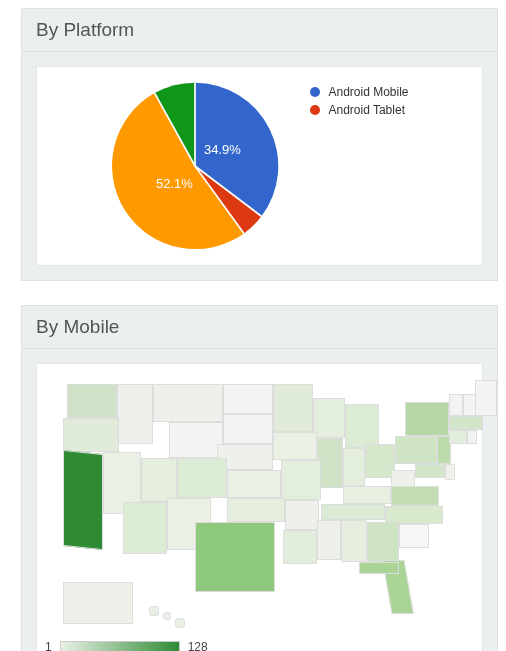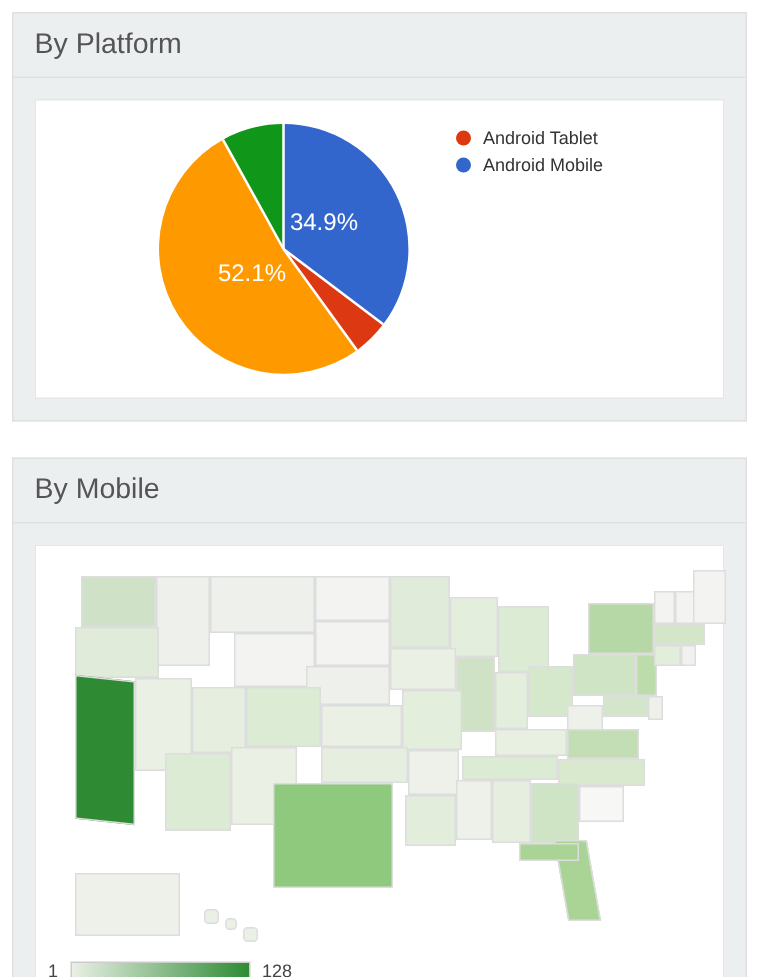--- a/index.html
+++ b/index.html
@@ -8,20 +8,21 @@
     background: #ffffff;
     width: 506px;
     padding: 8px;
     font-size: 13px;
     color: #333;
   }
   .panel {
     border: 1px solid #e0e0e0;
     background: #eceff0;
     margin-bottom: 24px;
+    margin-left: 13px;
   }
   .panel-header {
     padding: 10px 14px;
     font-size: 19px;
     color: #555;
     font-weight: 400;
     border-bottom: 1px solid #e0e0e0;
   }
   .panel-body {
     padding: 14px;
@@ -40,21 +41,21 @@
   }
   .pie-wrap {
     position: relative;
     width: 170px;
     height: 170px;
     flex: 0 0 auto;
   }
   .pie-wrap svg { display: block; }
   .pie-label {
     position: absolute;
-    font-size: 16px;
+    font-size: 13px;
     color: #fff;
     font-weight: 400;
     transform: translate(-50%, -50%);
     white-space: nowrap;
     text-align: center;
   }
   .legend {
     padding-top: 2px;
   }
   .legend-item {
@@ -129,26 +130,26 @@
             <line x1="50" y1="50" x2="89.07" y2="79.55" stroke="#fff" stroke-width="1"></line>
             <line x1="50" y1="50" x2="78.80" y2="89.66" stroke="#fff" stroke-width="1"></line>
             <line x1="50" y1="50" x2="26.26" y2="7.12" stroke="#fff" stroke-width="1"></line>
           </svg>
           <div class="pie-label" style="left:112px; top:68px;">34.9%</div>
           <div class="pie-label" style="left:64px; top:102px;">52.1%</div>
         </div>
 
         <div class="legend">
           <div class="legend-item">
+            <span class="legend-dot" style="background-color: rgb(51, 102, 204);"></span>
+            <span>Android Mobile</span>
+          </div>
+          <div class="legend-item">
             <span class="legend-dot" style="background-color: rgb(220, 57, 18);"></span>
             <span>Android Tablet</span>
-          </div>
-          <div class="legend-item">
-            <span class="legend-dot" style="background-color: rgb(51, 102, 204);"></span>
-            <span>Android Mobile</span>
           </div>
         </div>
       </div>
     </div>
   </div>
 </div>
 
 <div class="panel">
   <div class="panel-header">By Mobile</div>
   <div class="panel-body">

